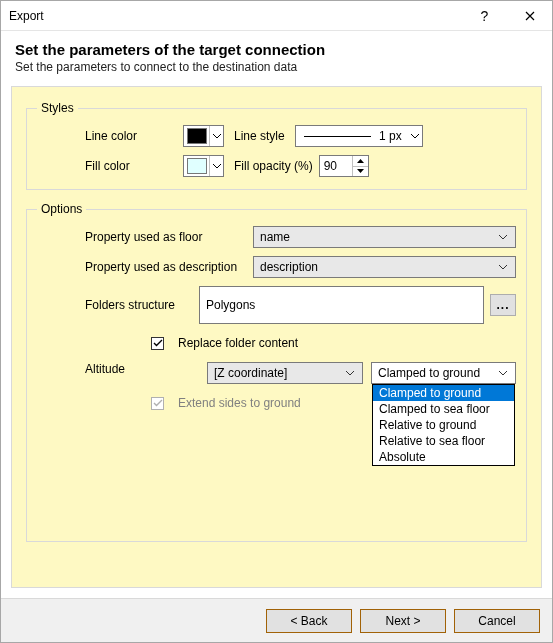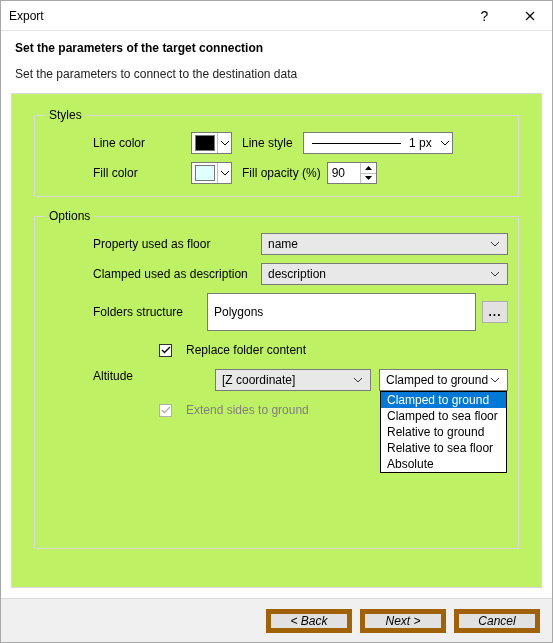--- a/index.html
+++ b/index.html
@@ -21,25 +21,25 @@
   .title { flex:1; font-size:12px; }
   .title-btn {
     width:45px; height:30px; display:flex; align-items:center; justify-content:center;
     font-size:13px; color:#000; cursor:default;
   }
   .help-btn { font-size:14px; }
   .close-btn svg { width:10px; height:10px; }
   .header {
     padding:10px 14px 12px 14px;
   }
-  .header .h1 { font-weight:bold; font-size:12px; margin-bottom:12px; }
+  .header .h1 { font-weight:bold; font-size:15px; margin-bottom:2px; }
   .header .h2 { font-size:12px; color:#222; }
   .content {
-    flex:1; margin:0 10px 10px 10px; border:1px solid #d9d9d9; background:#bef264;
-    padding:14px 22px; position:relative;
+    flex:1; margin:0 10px 10px 10px; border:1px solid #d9d9d9; background:#fef9c3;
+    padding:14px 14px; position:relative;
   }
   fieldset {
     border:1px solid #d9d9d9; margin:0 0 12px 0; padding:10px 10px 12px 10px;
     position:relative;
   }
   legend { font-size:12px; color:#000; padding:0 4px; }
   .row { display:flex; align-items:center; margin-bottom:8px; min-height:22px;margin-left:48px; }
   .row:last-child { margin-bottom:0; }
   .lbl { width:114px; }
   .lbl-n { width:98px; }
@@ -50,21 +50,21 @@
   .swatch { width:20px; height:16px; margin:0 2px 0 3px; border:1px solid #777; }
   .swatch.black { background:#000; }
   .swatch.cyan { background:#e0ffff; }
   .chev {
     width:14px; height:20px; display:flex; align-items:center; justify-content:center;
     border-left:1px solid #c0c0c0;
   }
   .chev svg { width:8px; height:5px; }
   .linestyle {
     display:flex; align-items:center; border:1px solid #7a7a7a; background:#fff;
-    height:22px; width:150px; padding:0 0 0 8px;
+    height:22px; width:128px; padding:0 0 0 8px;
   }
   .linestyle .line { flex:1; height:1px; background:#000; margin-right:8px; }
   .linestyle .txt { margin-right:6px; }
   .spin {
     display:flex; align-items:stretch; border:1px solid #7a7a7a; height:22px; width:50px; background:#fff;
   }
   .spin .val { flex:1; display:flex; align-items:center; padding:0 4px; }
   .spin .arrows { width:16px; border-left:1px solid #c0c0c0; display:flex; flex-direction:column; }
   .spin .ar { flex:1; display:flex; align-items:center; justify-content:center; }
   .spin .ar + .ar { border-top:1px solid #c0c0c0; }
@@ -102,22 +102,22 @@
     position:absolute; left:0; top:21px; right:0; background:#fff;
     border:1px solid #000; z-index:10;
   }
   .dropdown .opt { padding:1px 6px; height:16px; line-height:14px; }
   .dropdown .opt.sel { background:#0078d7; color:#fff; }
   .footer {
     height:44px; border-top:1px solid #d9d9d9; display:flex; align-items:center;
     justify-content:flex-end; padding:0 12px; gap:8px; background:#f0f0f0;
   }
   .btn {
-    min-width:86px; height:24px; border:5px solid #a16207; background:#e1e1e1;
-    display:flex; align-items:center; justify-content:center; padding:0 0;font-style:italic;
+    min-width:86px; height:24px; border:1px solid #a16207; background:#e1e1e1;
+    display:flex; align-items:center; justify-content:center; padding:0 0;
   }
 </style>
 </head>
 <body>
 
 <div class="window">
 
   <div class="titlebar">
     <div class="title">Export</div>
     <div class="title-btn help-btn">?</div>
@@ -198,21 +198,21 @@
           <div class="sval">name</div>
           <div class="schev">
               <svg viewBox="0 0 8 5">
                 <path d="M0 0 L4 4 L8 0" stroke="#333" fill="none"></path>
               </svg>
             </div>
         </div>
       </div>
 
       <div class="row">
-        <div style="width:168px;">Clamped used as description</div>
+        <div style="width:168px;">Property used as description</div>
         <div class="select">
           <div class="sval">description</div>
           <div class="schev">
               <svg viewBox="0 0 8 5">
                 <path d="M0 0 L4 4 L8 0" stroke="#333" fill="none"></path>
               </svg>
             </div>
         </div>
       </div>
 

